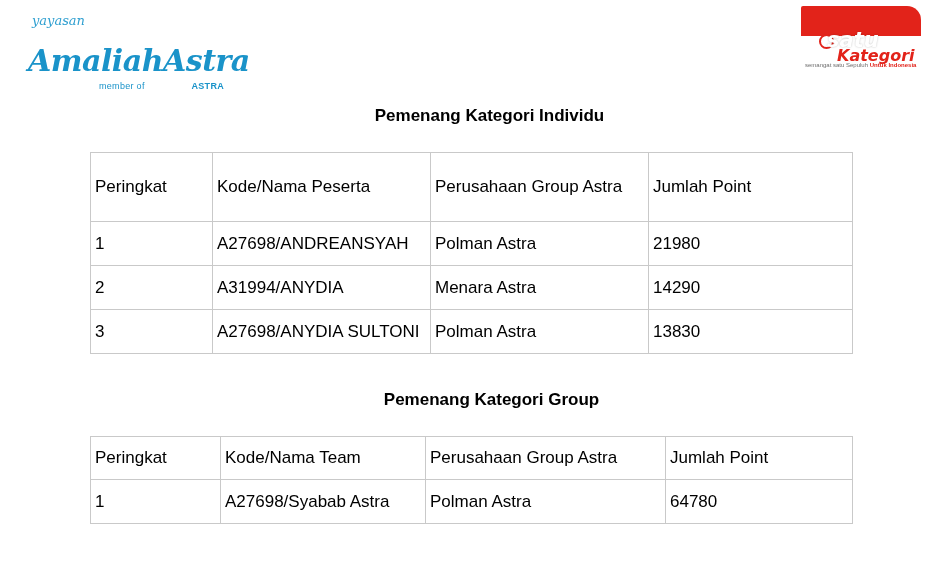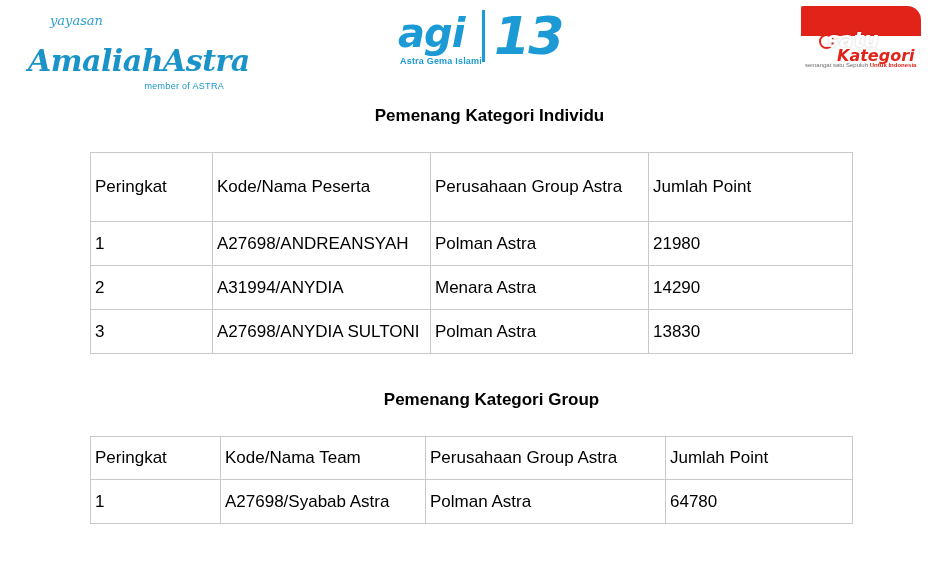--- a/index.html
+++ b/index.html
@@ -32,40 +32,40 @@
     text-align: center;
     color: #2196c4;
     line-height: 1;
   }
   .logo-amaliah .yayasan {
     font-family: "DejaVu Serif", serif;
     font-style: italic;
     font-size: 13px;
     color: #2f9fd0;
     text-align: left;
-    margin-left: 22px;
+    margin-left: 4px;
   }
   .logo-amaliah .brand {
     font-family: "DejaVu Serif", serif;
     font-style: italic;
     font-size: 30px;
     font-weight: bold;
     color: #1a93c9;
     letter-spacing: -0.5px;
     margin-top: 19px;
   }
   .logo-amaliah .member {
     font-size: 9px;
     color: #1a93c9;
     text-align: right;
     margin-top: 6px;
     margin-right: 4px;
     letter-spacing: 0.3px;
   }
-  .logo-amaliah .member b { font-weight: normal; }
+  .logo-amaliah .member b { font-weight: bold; margin-left: 44px; }
 
   
   .logo-agi {
     position: absolute;
     left: 398px;
     top: 8px;
     width: 180px;
     height: 72px;
   }
   .logo-agi .agi-text {
@@ -223,26 +223,20 @@
 <body>
 
 <div class="header">
 
   <div class="logo-amaliah">
     <div class="yayasan">yayasan</div>
     <div class="brand">AmaliahAstra</div>
     <div class="member"><span>member of </span><b>ASTRA</b></div>
   </div>
 
-  <div class="logo-agi">
-    <div class="agi-text">agi</div>
-    <div class="agi-sub">Astra Gema Islami</div>
-    <div class="agi-bar"></div>
-    <div class="agi-num">13</div>
-  </div>
 
   <div class="logo-satu">
     <div class="flag"></div>
     <div class="dot"></div>
     <div class="satu-text">satu</div>
     <div class="indo-text">Kategori</div>
     <div class="tagline"><span>semangat satu Sepuluh </span><span class="red">Untuk Indonesia</span></div>
   </div>
 
 </div>

